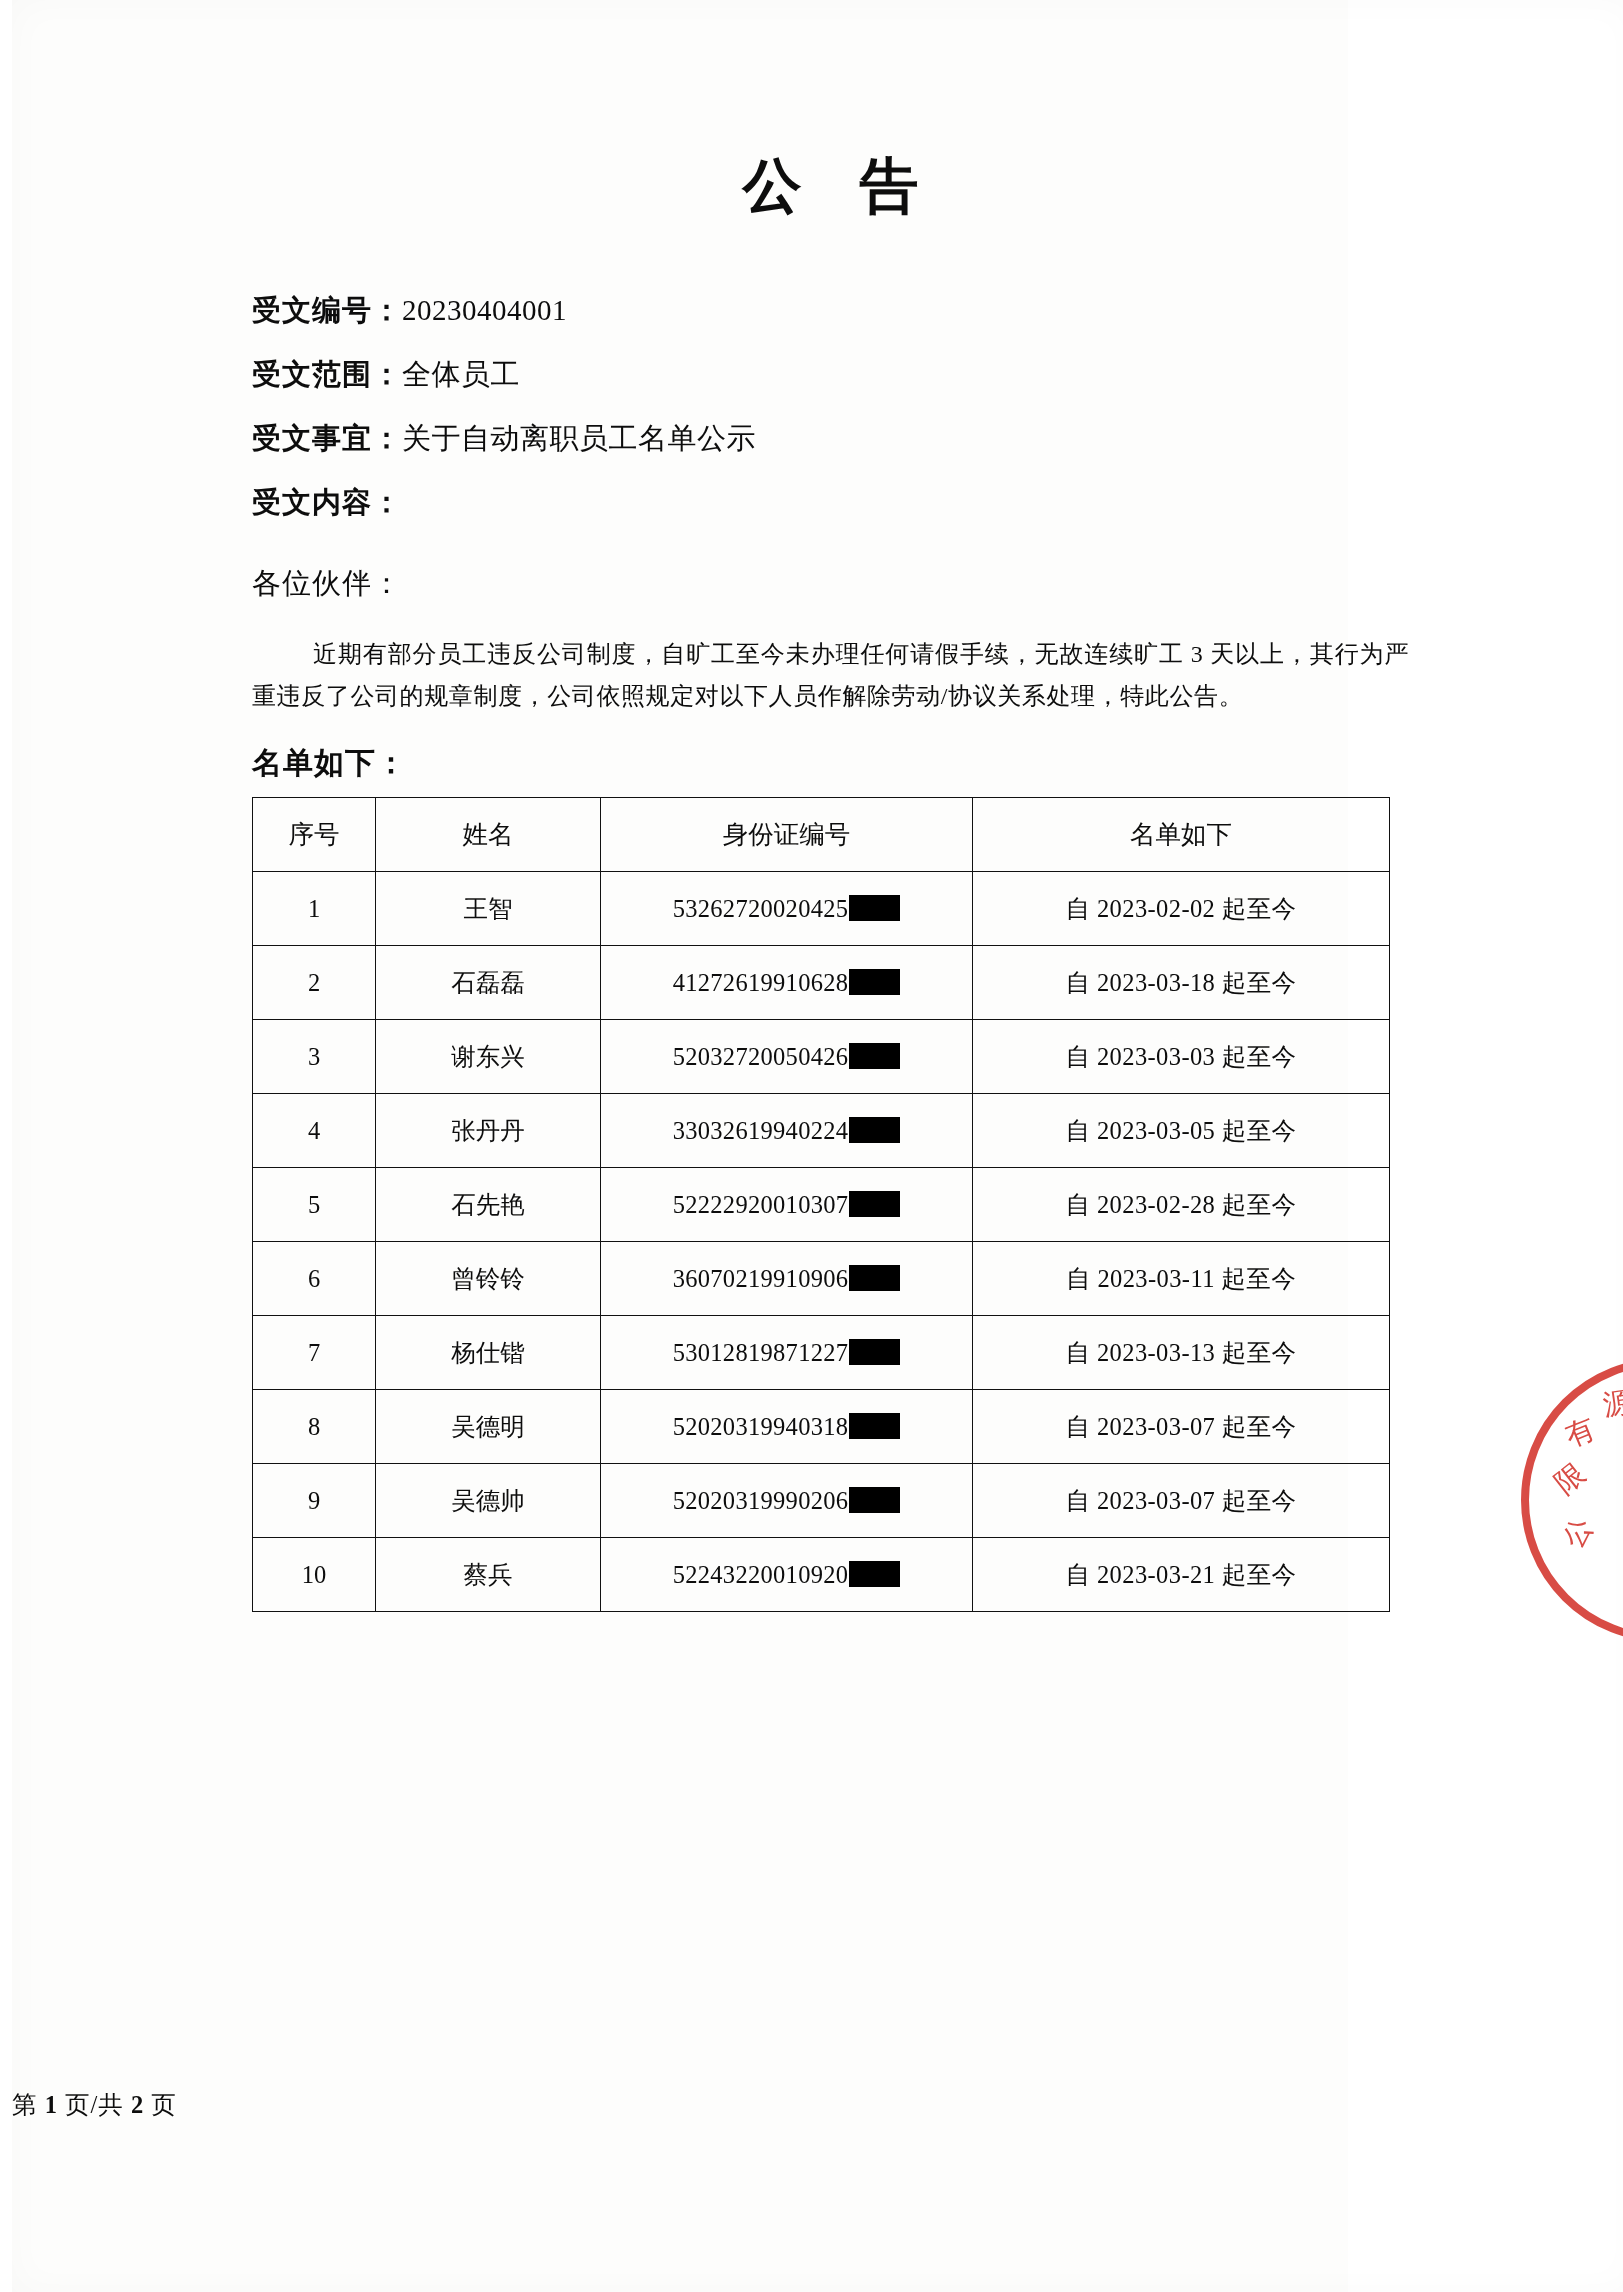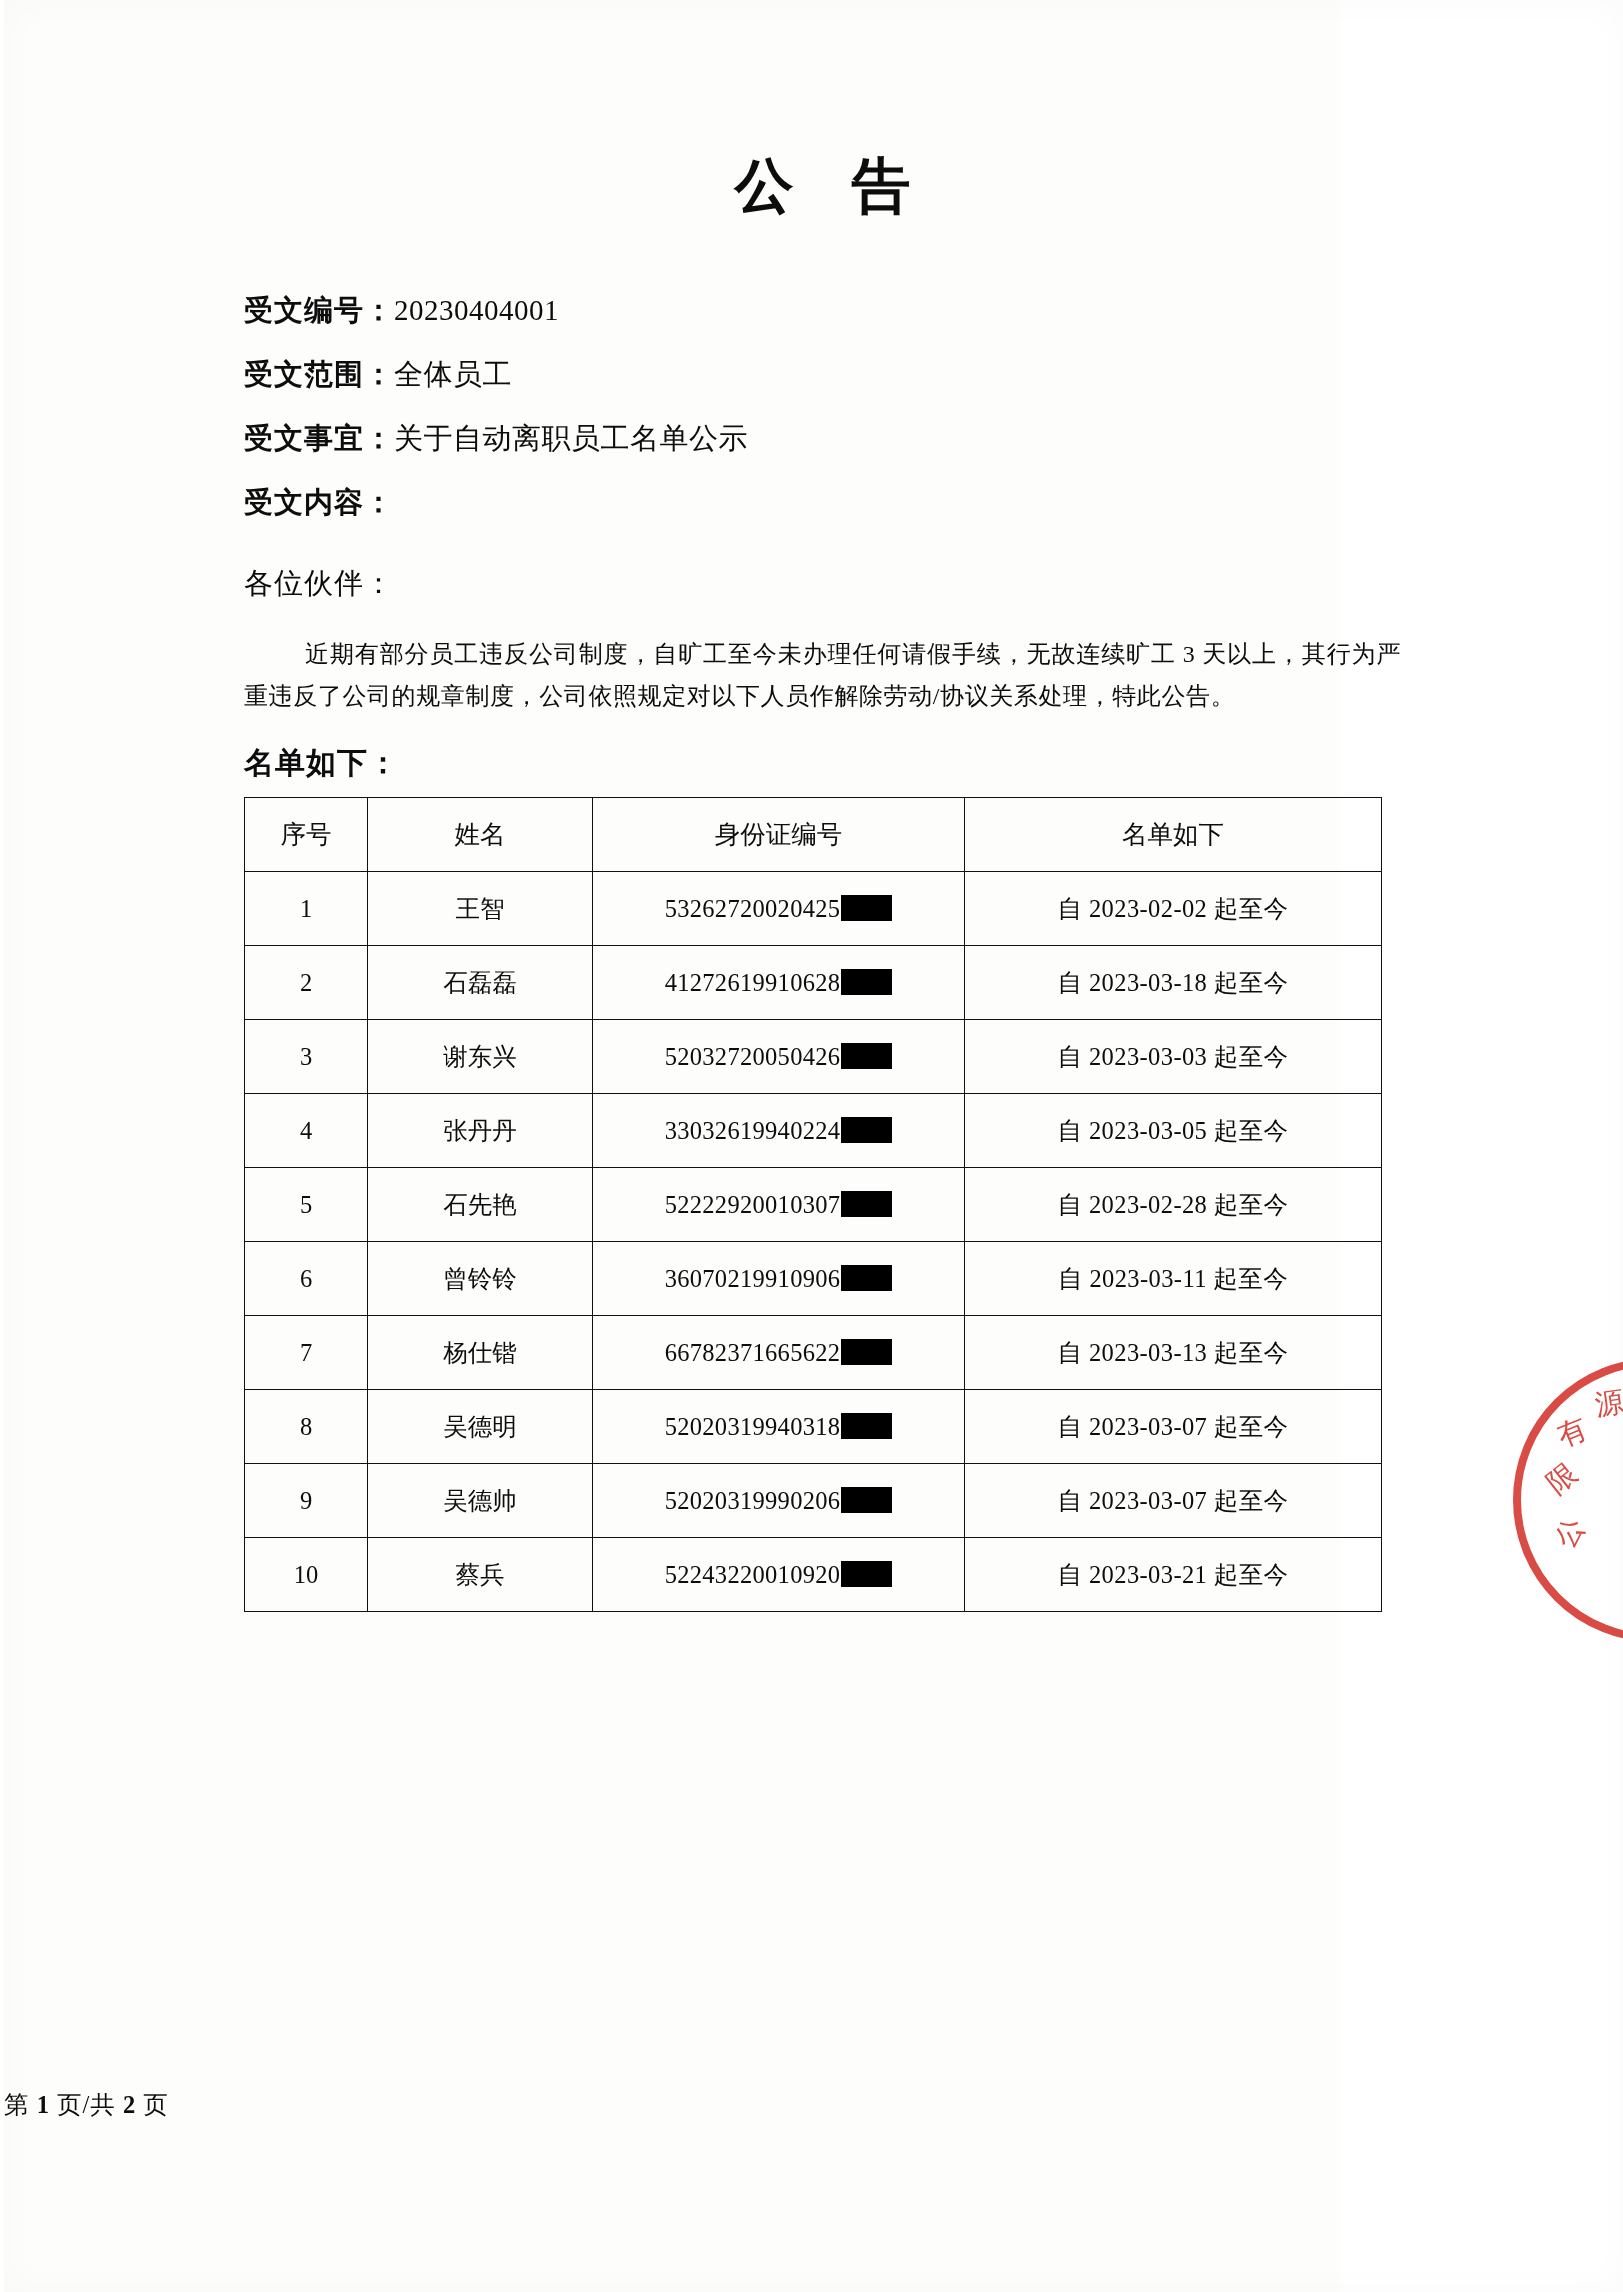--- a/index.html
+++ b/index.html
@@ -10,21 +10,21 @@
   body {
     width: 1623px;
     height: 2293px;
     position: relative;
     font-family: "Liberation Serif", "DejaVu Serif", serif;
     color: #0d0d0d;
     overflow: hidden;
   }
   .page {
     position: absolute;
-    left: 4px; top: 0;
+    left: 12px; top: 0;
     width: 1336px;
     height: 2293px;
     background: #fdfdfc;
   }
   .doc-body {
     position: absolute;
     left: 240px;
     top: 147px;
     width: 1157px;
   }
@@ -238,21 +238,21 @@
         </tr>
         <tr>
           <td>6</td>
           <td>曾铃铃</td>
           <td class="id-cell"><span>36070219910906</span><span class="redact"></span></td>
           <td class="time-cell">自 2023-03-11 起至今</td>
         </tr>
         <tr>
           <td>7</td>
           <td>杨仕锴</td>
-          <td class="id-cell"><span>66782371665622</span><span class="redact"></span></td>
+          <td class="id-cell"><span>53012819871227</span><span class="redact"></span></td>
           <td class="time-cell">自 2023-03-13 起至今</td>
         </tr>
         <tr>
           <td>8</td>
           <td>吴德明</td>
           <td class="id-cell"><span>52020319940318</span><span class="redact"></span></td>
           <td class="time-cell">自 2023-03-07 起至今</td>
         </tr>
         <tr>
           <td>9</td>

